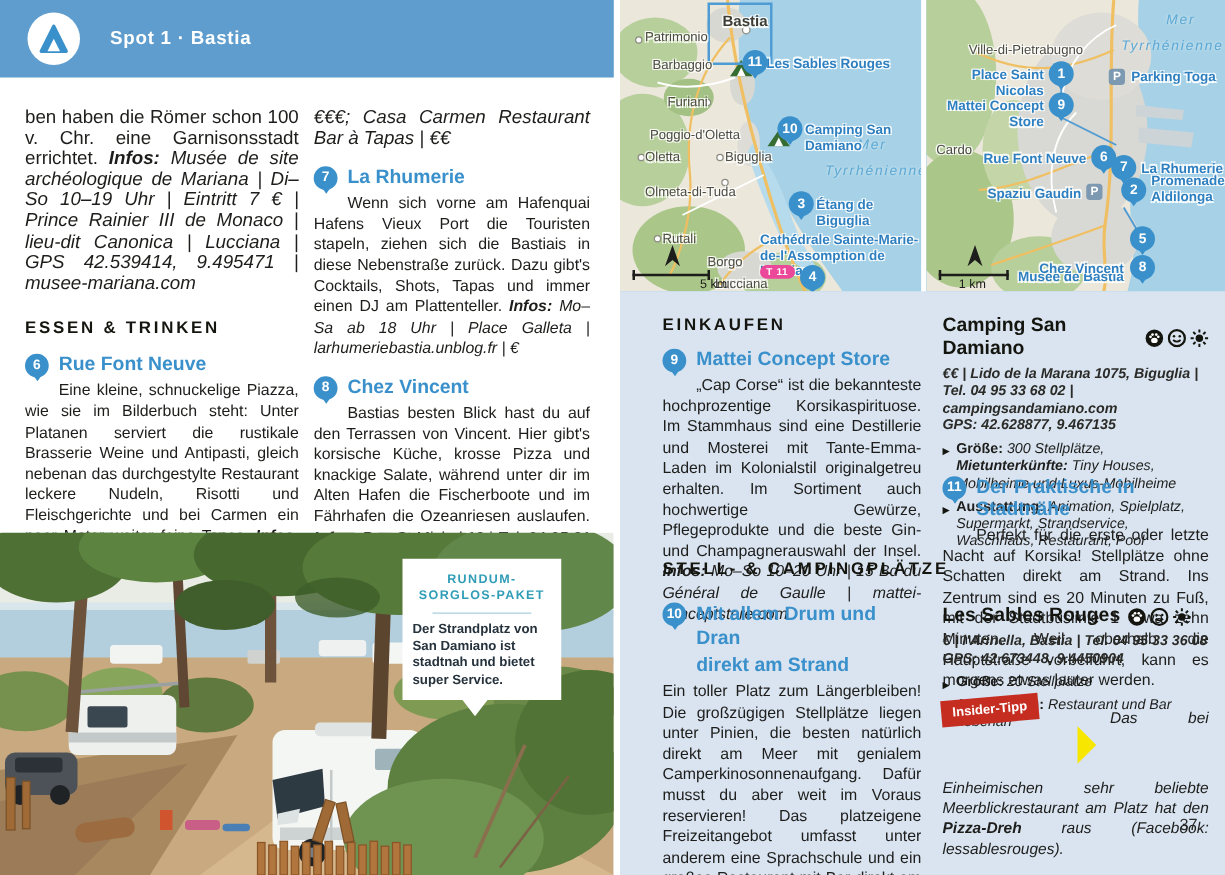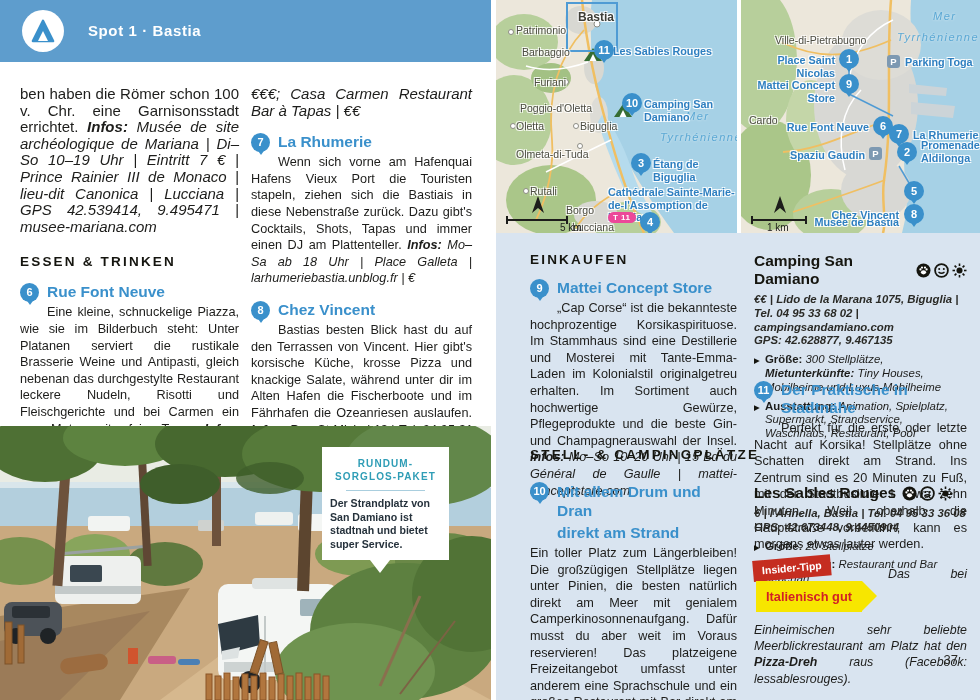--- a/index.html
+++ b/index.html
@@ -461,21 +461,20 @@
         </div>
         <div class="bullet">
           <span class="arr">▶</span>
           <span><span class="seg-b">Ausstattung: </span><span class="seg-i">Restaurant und Bar nebenan</span></span>
         </div>
       </div>
 
       <div class="insider">
         <span class="insider-float">
           <span class="insider-tag">Insider-Tipp</span>
-          <span class="insider-arrow">Italienisch gut</span>
           <span class="insider-tip-shape"></span>
         </span>
         <span><span class="seg-i">Das bei Einheimischen sehr beliebte Meerblickrestaurant am Platz hat den </span><span class="seg-bi">Pizza-Dreh</span><span class="seg-i"> raus (Facebook: lessablesrouges).</span></span>
       </div>
 
       <div class="page-num" style="position:absolute;right:9px;top:652px;">37</div>
     </div>
 
   </div>
 </div>

